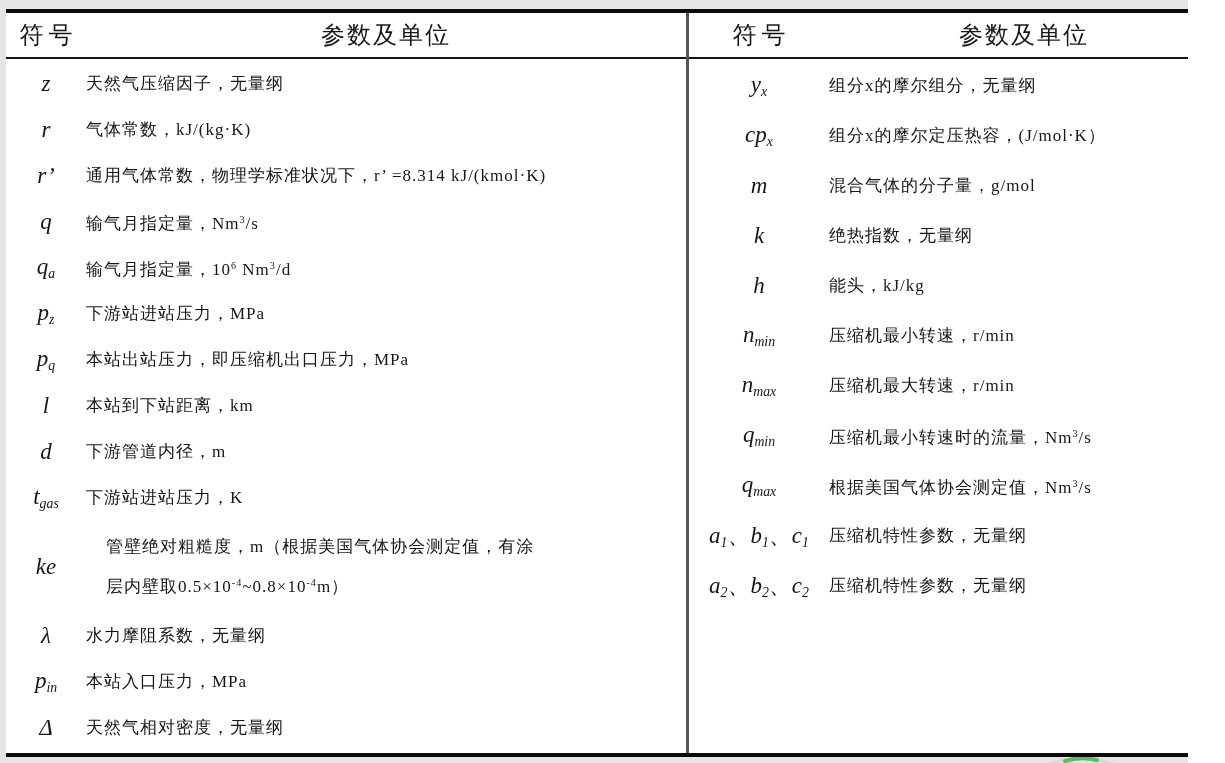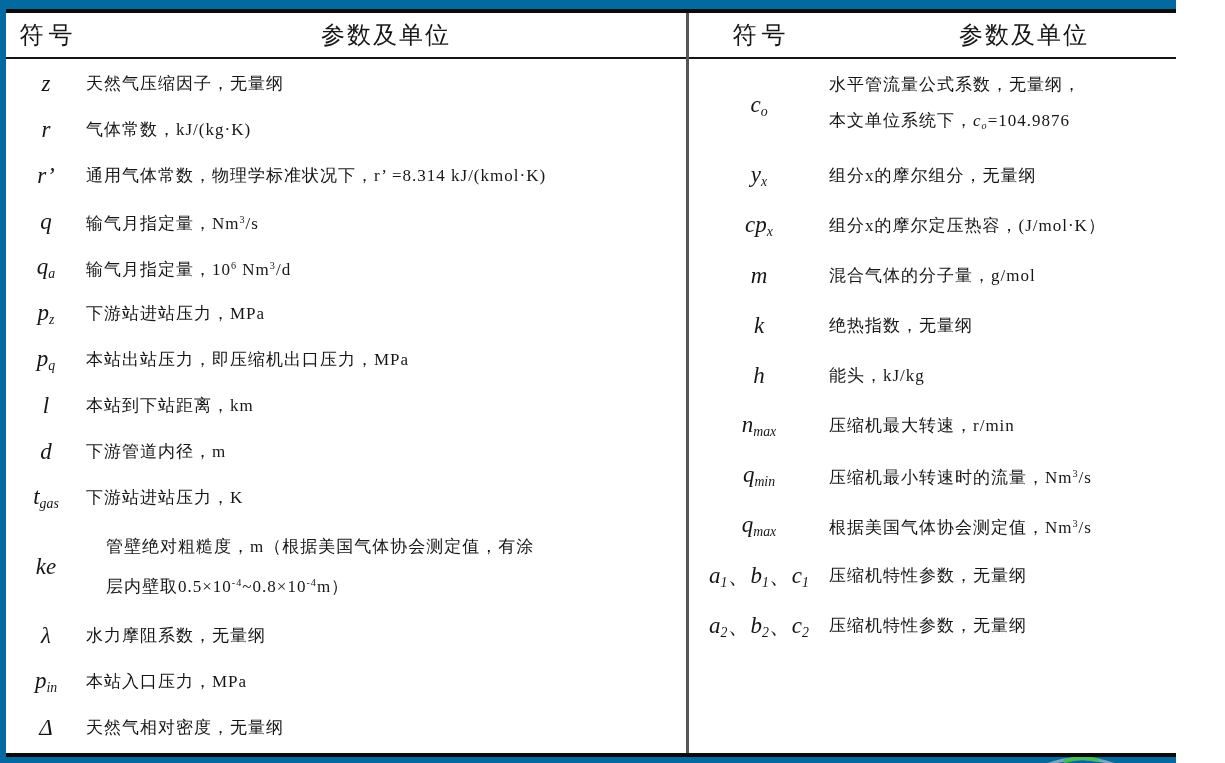--- a/index.html
+++ b/index.html
@@ -1,23 +1,24 @@
 <!DOCTYPE html>
 <html><head>
 <meta charset="utf-8">
 <style>
   html, body { margin: 0; padding: 0; background: #ffffff; }
   .page {
     position: relative;
     width: 1176px;
     height: 763px;
-    background: #0369a1;
+    background: #e5e5e5;
     overflow: hidden;
     font-family: "Liberation Serif", "DejaVu Serif", serif;
     color: #161616;
+    padding-left: 12px;
   }
   .table-wrap {
     position: absolute;
     left: 6px;
     top: 9px;
     width: 1213px;
     display: flex;
     border-top: 4px solid #0b0b0b;
     border-bottom: 4px solid #0b0b0b;
     background: #ffffff;
@@ -134,43 +135,43 @@
     </div>
 
     <div class="divider"></div>
 
     <div class="tcol right">
       <div class="thead">
         <div class="h-sym">符号</div>
         <div class="h-desc">参数及单位</div>
       </div>
       <div class="tbody">
-          <div class="trow tall">
-            <div class="sym"><span class="i">c</span><span class="sub">o</span></div>
-            <div class="desc"><span class="n">水平管流量公式系数，无量纲，</span><br><span class="n">本文单位系统下，</span><span class="i">c</span><span class="sub">o</span><span class="n">=104.9876</span></div>
-          </div>
           <div class="trow">
             <div class="sym"><span class="i">y</span><span class="sub">x</span></div>
             <div class="desc"><span class="n">组分x的摩尔组分，无量纲</span></div>
           </div>
           <div class="trow">
             <div class="sym"><span class="i">cp</span><span class="sub">x</span></div>
             <div class="desc"><span class="n">组分x的摩尔定压热容，(J/mol·K）</span></div>
           </div>
           <div class="trow">
             <div class="sym"><span class="i">m</span></div>
             <div class="desc"><span class="n">混合气体的分子量，g/mol</span></div>
           </div>
           <div class="trow">
             <div class="sym"><span class="i">k</span></div>
             <div class="desc"><span class="n">绝热指数，无量纲</span></div>
           </div>
           <div class="trow">
             <div class="sym"><span class="i">h</span></div>
             <div class="desc"><span class="n">能头，kJ/kg</span></div>
+          </div>
+          <div class="trow">
+            <div class="sym"><span class="i">n</span><span class="sub">min</span></div>
+            <div class="desc"><span class="n">压缩机最小转速，r/min</span></div>
           </div>
           <div class="trow">
             <div class="sym"><span class="i">n</span><span class="sub">max</span></div>
             <div class="desc"><span class="n">压缩机最大转速，r/min</span></div>
           </div>
           <div class="trow">
             <div class="sym"><span class="i">q</span><span class="sub">min</span></div>
             <div class="desc"><span class="n">压缩机最小转速时的流量，Nm</span><span class="sup">3</span><span class="n">/s</span></div>
           </div>
           <div class="trow">

